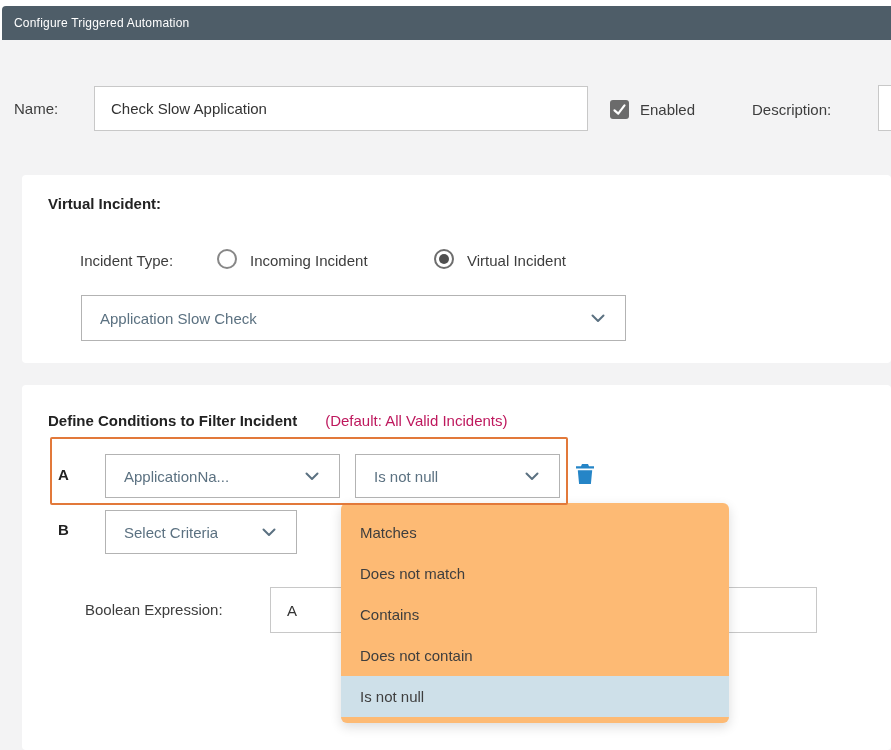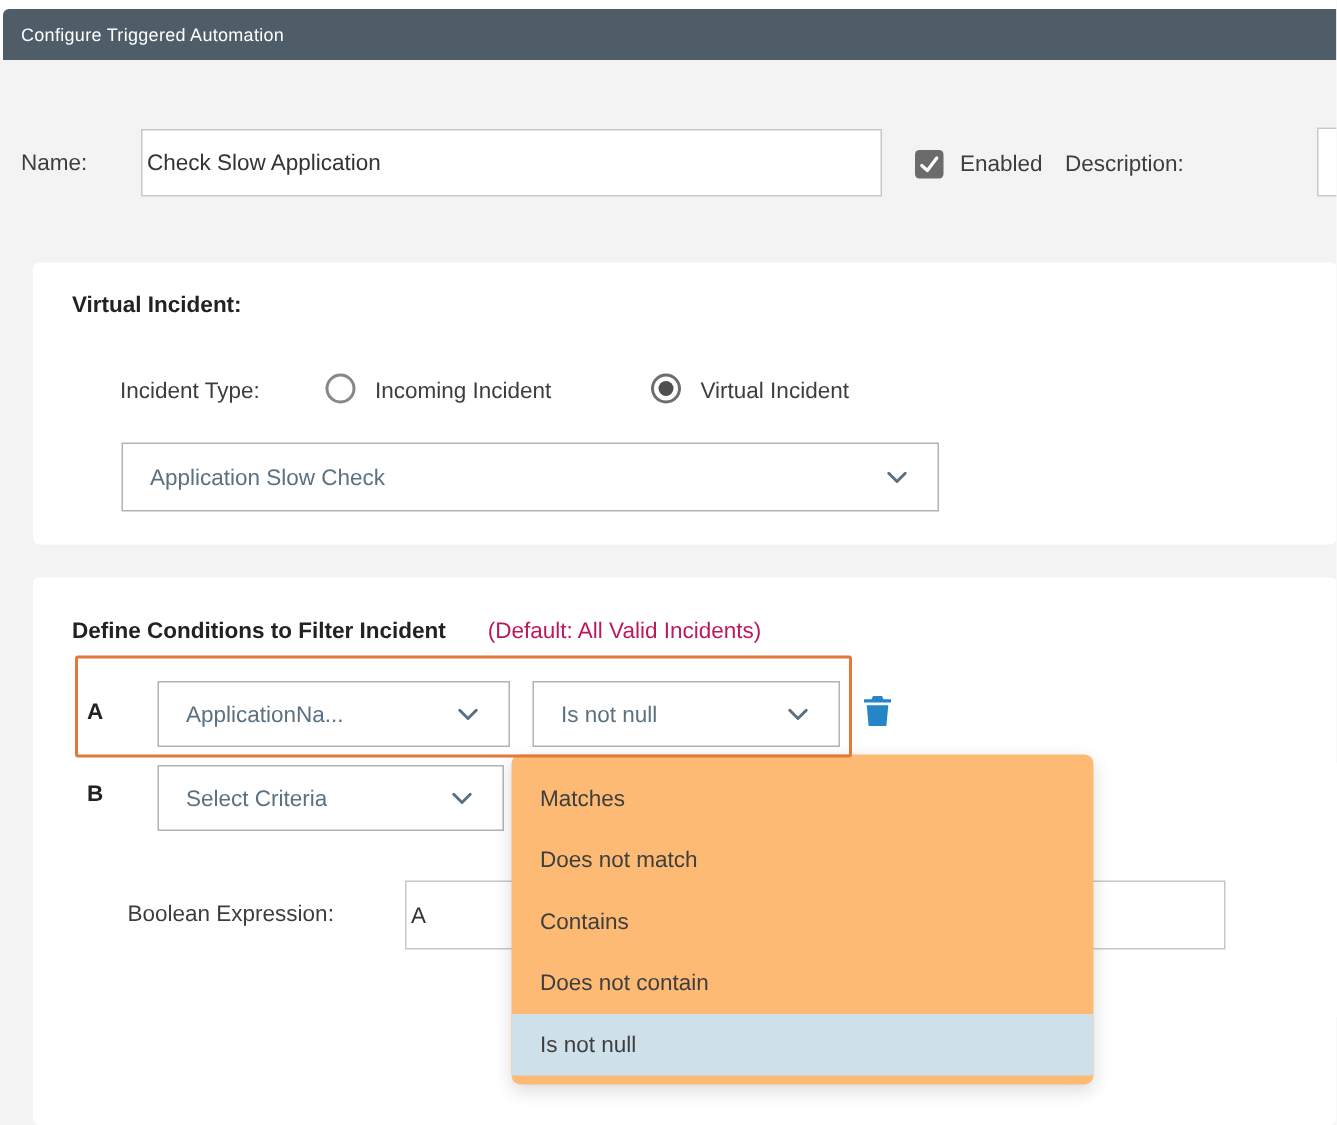--- a/index.html
+++ b/index.html
@@ -9,21 +9,21 @@
   }
   *{box-sizing:border-box;margin:0;padding:0;}
   body{background:#fff;font-family:"Liberation Sans",sans-serif;}
   .stage{position:relative;width:891px;height:750px;background:#fff;overflow:hidden;}
   .titlebar{position:absolute;left:2px;top:6px;width:889px;height:34px;background:var(--header-bg);
     border-top-left-radius:4px;display:flex;align-items:center;padding-left:12px;}
   .titlebar .title{color:#fff;font-size:12px;letter-spacing:.2px;}
   .page{position:absolute;left:0;top:40px;width:891px;height:710px;background:var(--page-bg);}
   .lbl{position:absolute;font-size:15px;color:var(--label);white-space:nowrap;}
   .textbox{position:absolute;background:#fff;border:1px solid var(--input-border);
-    font-size:15px;color:#333;padding:0 3px;outline:none;font-family:"Liberation Sans",sans-serif;}
+    font-size:15px;color:#333;padding:0 16px;outline:none;font-family:"Liberation Sans",sans-serif;}
   .checkbox{position:absolute;width:19px;height:19px;background:#6b6b6b;border-radius:3px;
     display:flex;align-items:center;justify-content:center;}
   .panel{position:absolute;left:22px;width:869px;background:#fff;border-radius:4px;}
   .sec-title{position:absolute;font-size:15px;font-weight:bold;color:#222;white-space:nowrap;}
   .radio{position:absolute;width:20px;height:20px;border:2px solid #878787;border-radius:50%;
     background:#fff;display:flex;align-items:center;justify-content:center;}
   .radio.selected{border-color:#6e6e6e;}
   .radio .dot{width:10px;height:10px;border-radius:50%;background:#4f4f4f;display:none;}
   .radio.selected .dot{display:block;}
   .dropdown{position:absolute;background:#fff;border:1px solid var(--dd-border);
@@ -53,21 +53,21 @@
   <div class="page"></div>
 
   <span class="lbl" style="left:14px;top:100px;">Name:</span>
   <input class="textbox" style="left: 94px; top: 86px; width: 494px; height: 45px;" value="Check Slow Application">
   <div class="checkbox" style="left:610px;top:100px;">
     <svg width="15" height="15" viewBox="0 0 18 18">
       <polyline points="3,10 7.5,14 15,4" fill="none" stroke="#fff" stroke-width="2.6" stroke-linecap="round" stroke-linejoin="round"></polyline>
     </svg>
   </div>
   <span class="lbl" style="left:640px;top:101px;">Enabled</span>
-  <span class="lbl" style="left:710px;top:101px;">Description:</span>
+  <span class="lbl" style="left:752px;top:101px;">Description:</span>
   <input class="textbox" style="left: 878px; top: 85px; width: 70px; height: 46px;" value="">
 
   <div class="panel" style="top:175px;height:188px;">
     <span class="sec-title" style="left:26px;top:20px;">Virtual Incident:</span>
     <span class="lbl" style="left:58px;top:77px;">Incident Type:</span>
 
     <div class="radio" style="left:195px;top:74px;"></div>
     <span class="lbl" style="left:228px;top:77px;">Incoming Incident</span>
 
     <div class="radio selected" style="left:412px;top:74px;">
@@ -102,21 +102,21 @@
       <path d="M1.5 1.5 L7 7 L12.5 1.5" fill="none" stroke="#5b7181" stroke-width="2" stroke-linecap="round" stroke-linejoin="round"></path>
     </svg>
   </div>
   <svg class="trash" viewBox="0 0 24 24">
     <path d="M9 2 L15 2 L16 4.2 L21 4.2 L21 6.4 L3 6.4 L3 4.2 L8 4.2 Z" fill="#2585c7"></path>
     <path d="M4.8 8.2 L19.2 8.2 L17.9 22 L6.1 22 Z" fill="#2585c7"></path>
   </svg>
   <div class="orange-rect"></div>
 
   <span class="row-letter" style="left:58px;top:521px;">B</span>
-  <div class="dropdown" style="left:105px;top:510px;width:231px;height:44px;">
+  <div class="dropdown" style="left:105px;top:510px;width:192px;height:44px;">
     <span class="dd-text">Select Criteria</span>
     <svg class="chev" width="14" height="9" viewBox="0 0 14 9">
       <path d="M1.5 1.5 L7 7 L12.5 1.5" fill="none" stroke="#5b7181" stroke-width="2" stroke-linecap="round" stroke-linejoin="round"></path>
     </svg>
   </div>
 
   <span class="lbl" style="left:85px;top:601px;">Boolean Expression:</span>
   <input class="textbox" style="left: 270px; top: 587px; width: 547px; height: 46px;" value="A">
 
   <div class="menu">

